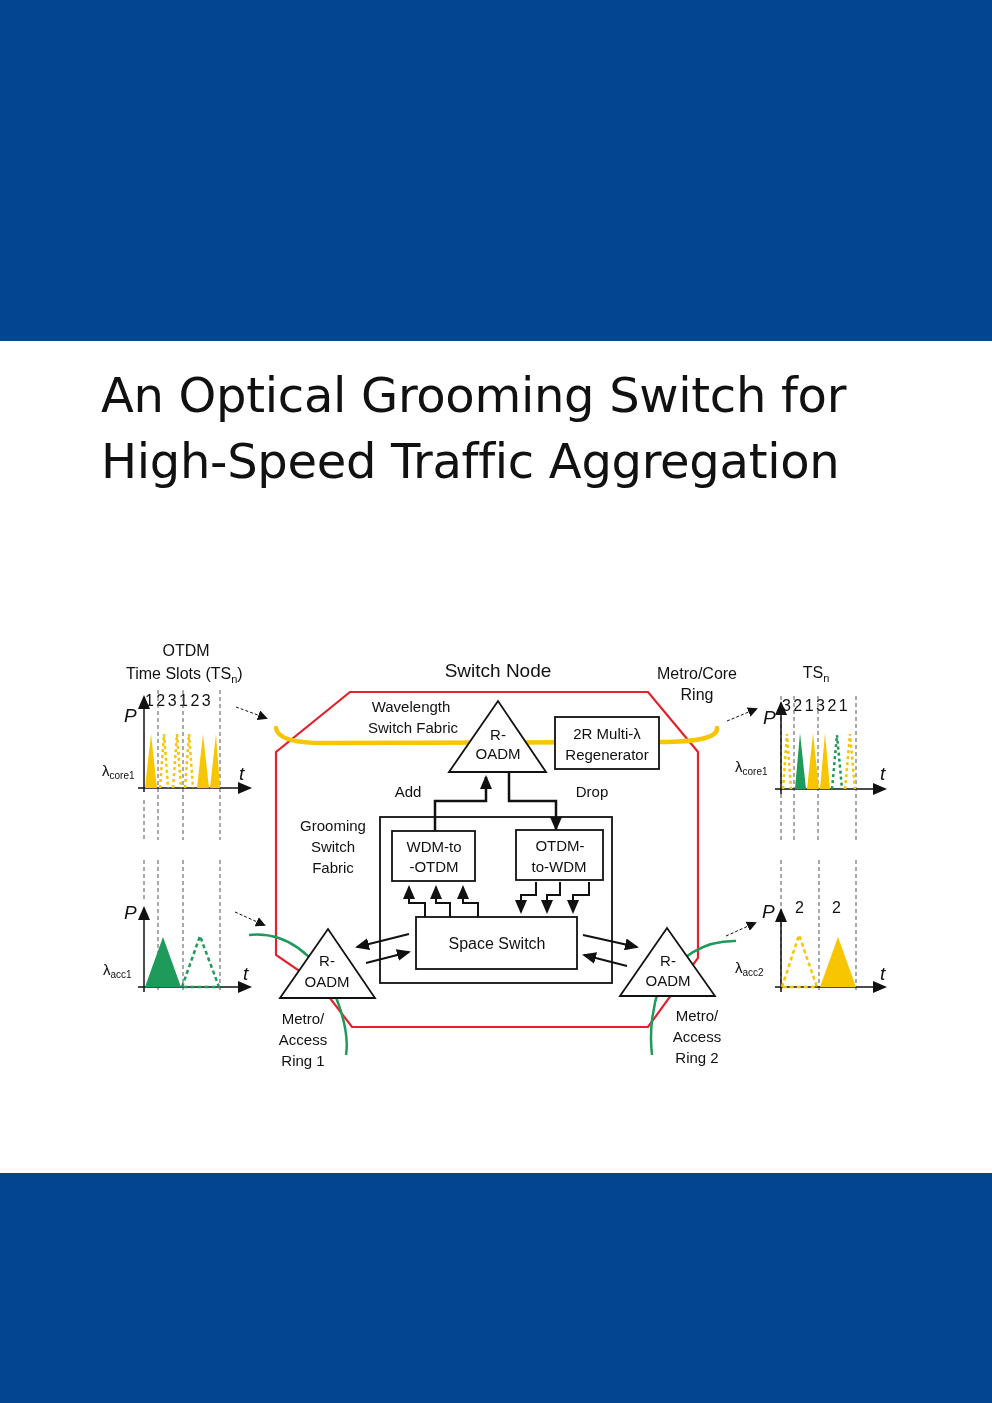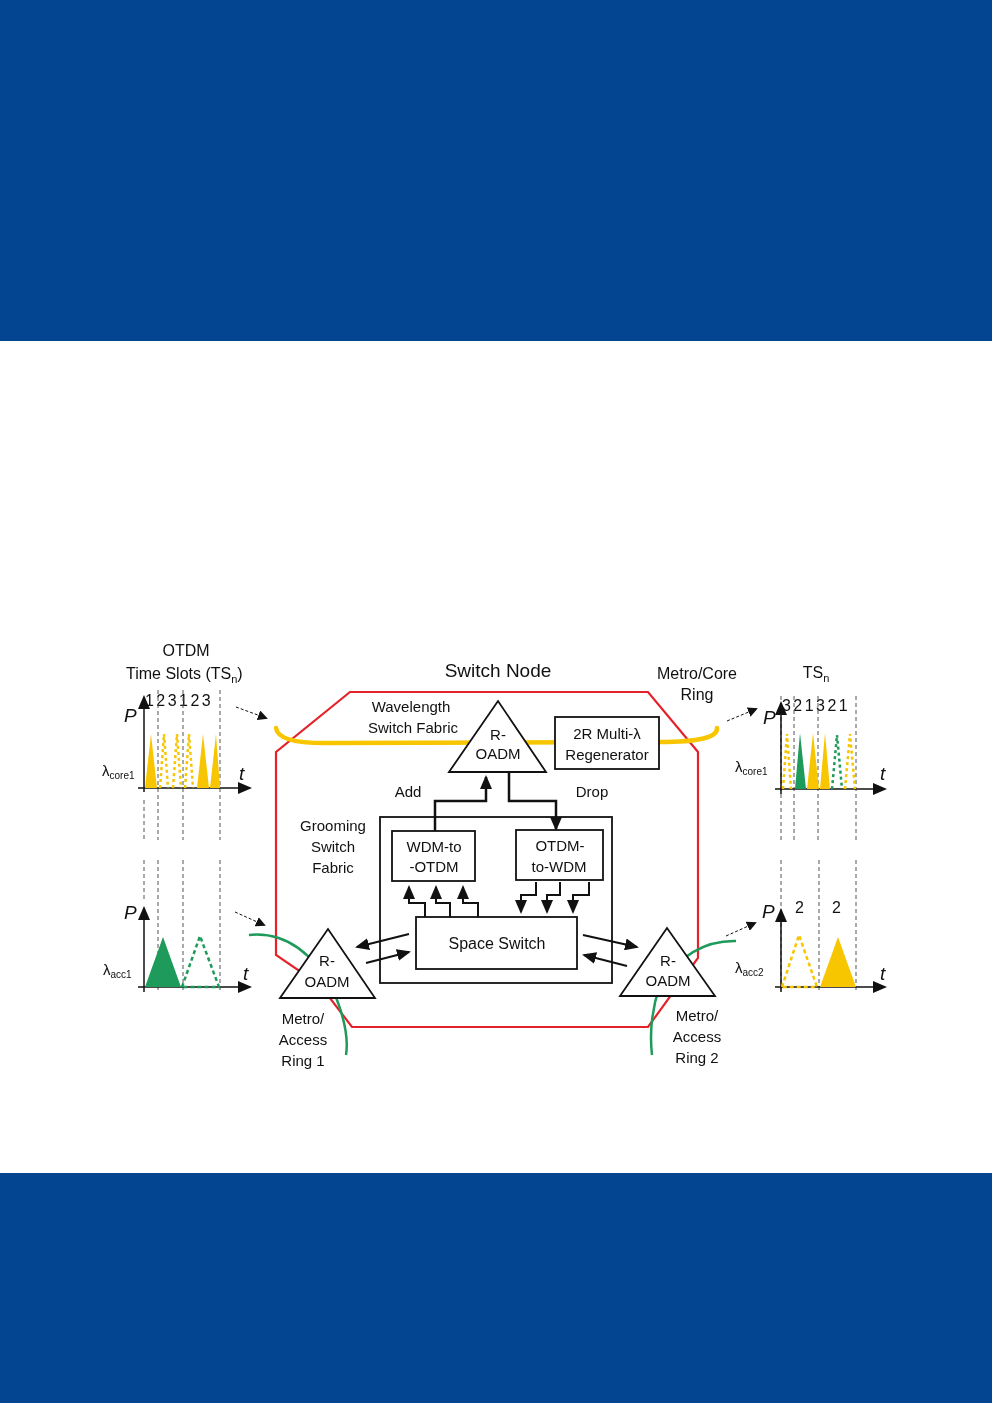--- a/index.html
+++ b/index.html
@@ -20,20 +20,22 @@
     .title div { white-space: nowrap; }
     svg.diagram { position: absolute; left: 0; top: 600px; }
     svg text { font-family: "Liberation Sans", "DejaVu Sans", sans-serif; fill: #111; }
   </style>
 </head>
 <body>
 
 <div class="band top"></div>
 
 <div class="title">
+  <div>An Optical Grooming Switch for</div>
+  <div>High-Speed Traffic Aggregation</div>
 </div>
 
 <svg class="diagram" width="992" height="500" viewBox="0 600 992 500" xmlns="http://www.w3.org/2000/svg">
   <defs>
     <marker id="ah" markerWidth="10" markerHeight="10" refX="8" refY="5" orient="auto" markerUnits="userSpaceOnUse">
       <path d="M0,0 L10,5 L0,10 z" fill="#111"></path>
     </marker>
     <marker id="ahs" markerWidth="14" markerHeight="12" refX="12" refY="6" orient="auto" markerUnits="userSpaceOnUse">
       <path d="M0,0 L14,6 L0,12 z" fill="#111"></path>
     </marker>

